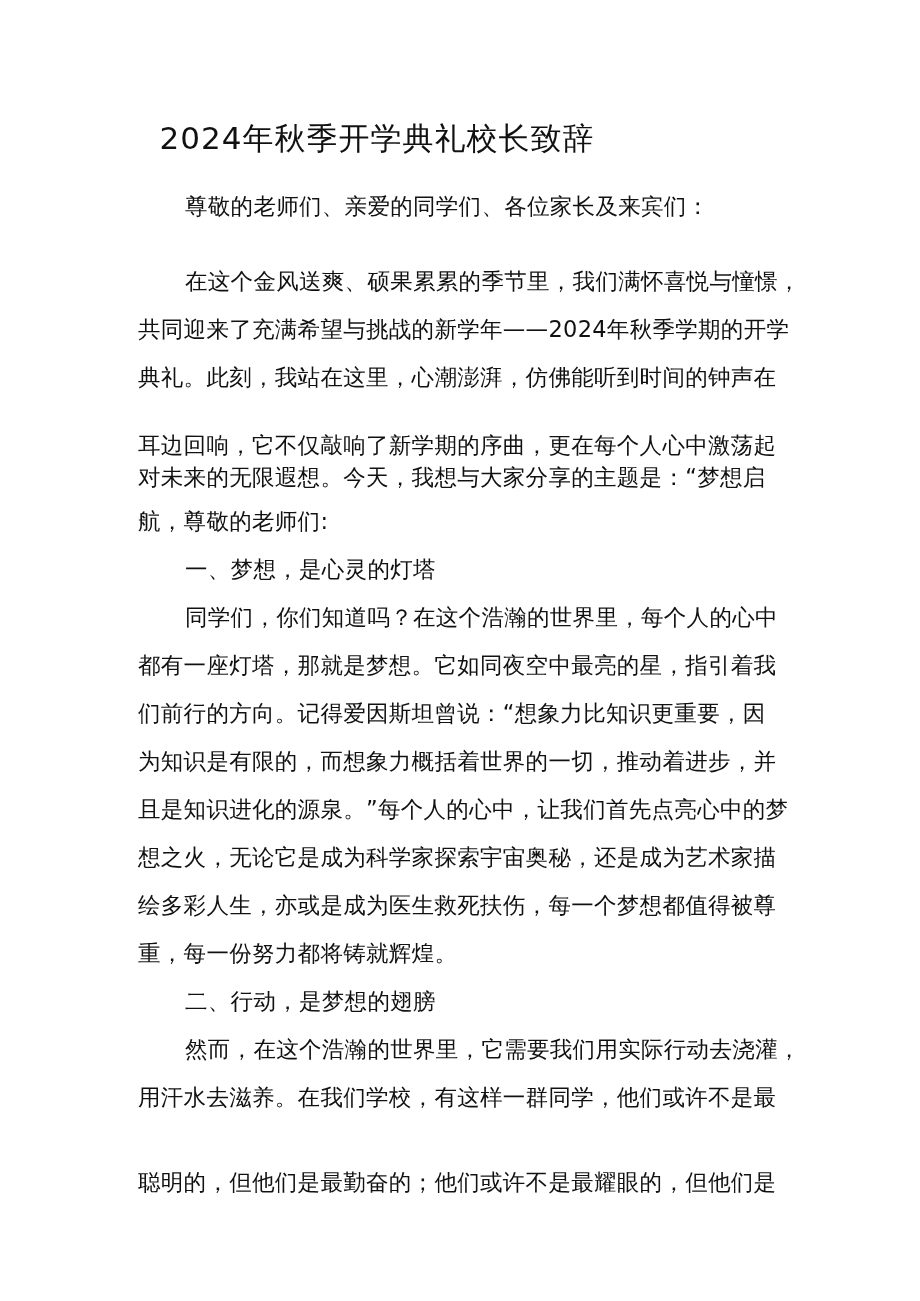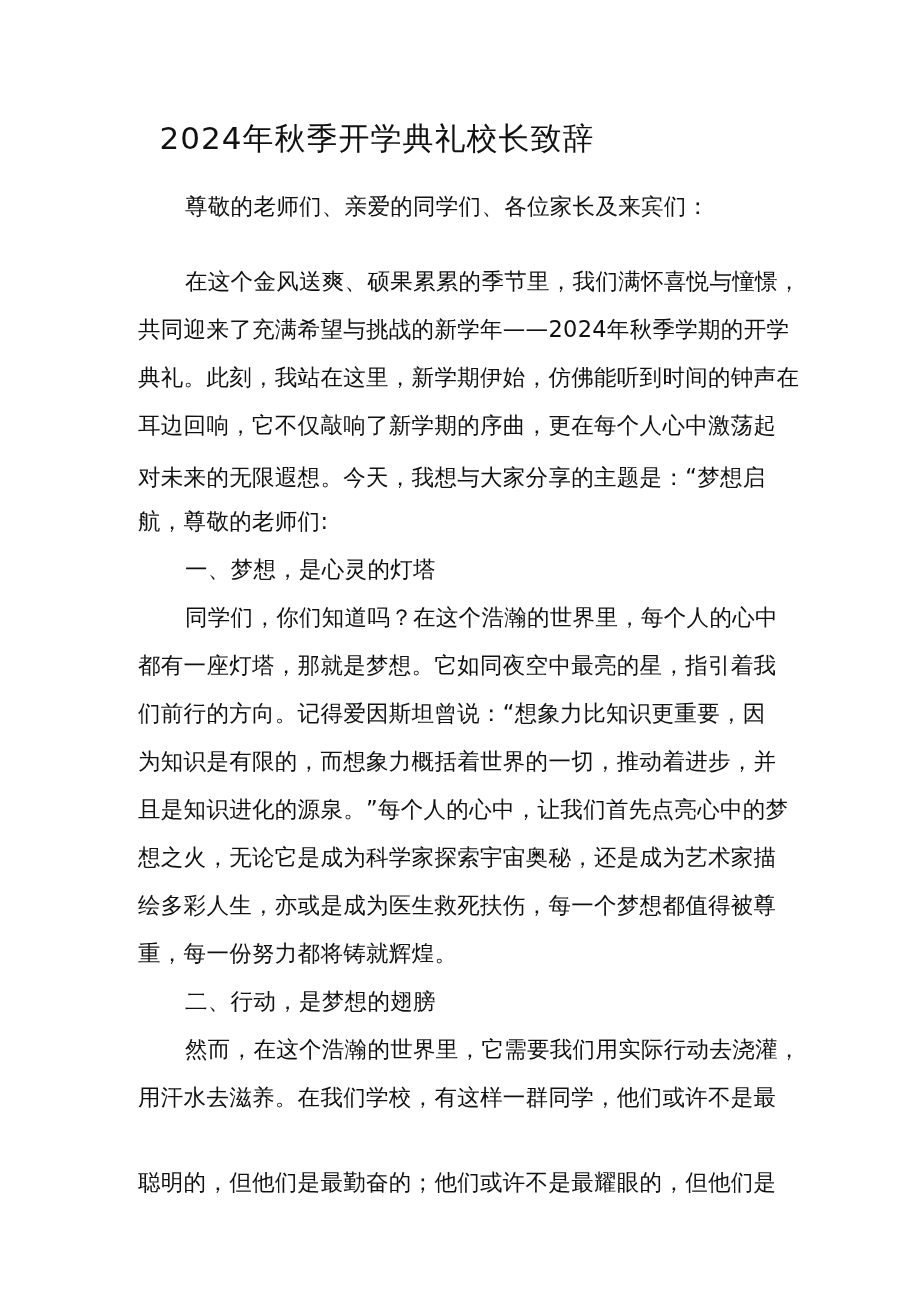--- a/index.html
+++ b/index.html
@@ -13,22 +13,22 @@
 </style>
 </head>
 <body>
 
 <div>
   <div class="title">2024年秋季开学典礼校长致辞</div>
 
   <div class="line indent" style="top:190px">尊敬的老师们、亲爱的同学们、各位家长及来宾们：</div>
   <div class="line indent" style="top:265px">在这个金风送爽、硕果累累的季节里，我们满怀喜悦与憧憬，</div>
   <div class="line" style="top:313px">共同迎来了充满希望与挑战的新学年——2024年秋季学期的开学</div>
-  <div class="line" style="top:361px">典礼。此刻，我站在这里，新学期伊始，仿佛能听到时间的钟声在</div>
-  <div class="line" style="top:409px">耳边回响，它不仅敲响了新学期的序曲，更在每个人心中激荡起</div>
+  <div class="line" style="top:361px">典礼。此刻，我站在这里，心潮澎湃，仿佛能听到时间的钟声在</div>
+  <div class="line" style="top:429px">耳边回响，它不仅敲响了新学期的序曲，更在每个人心中激荡起</div>
   <div class="line" style="top:461px">对未来的无限遐想。今天，我想与大家分享的主题是：“梦想启</div>
   <div class="line" style="top:505px">航，尊敬的老师们:</div>
 
   <div class="line indent" style="top:553px">一、梦想，是心灵的灯塔</div>
   <div class="line indent" style="top:601px">同学们，你们知道吗？在这个浩瀚的世界里，每个人的心中</div>
   <div class="line" style="top:649px">都有一座灯塔，那就是梦想。它如同夜空中最亮的星，指引着我</div>
   <div class="line" style="top:697px">们前行的方向。记得爱因斯坦曾说：“想象力比知识更重要，因</div>
   <div class="line" style="top:745px">为知识是有限的，而想象力概括着世界的一切，推动着进步，并</div>
   <div class="line" style="top:793px">且是知识进化的源泉。”每个人的心中，让我们首先点亮心中的梦</div>
   <div class="line" style="top:841px">想之火，无论它是成为科学家探索宇宙奥秘，还是成为艺术家描</div>

